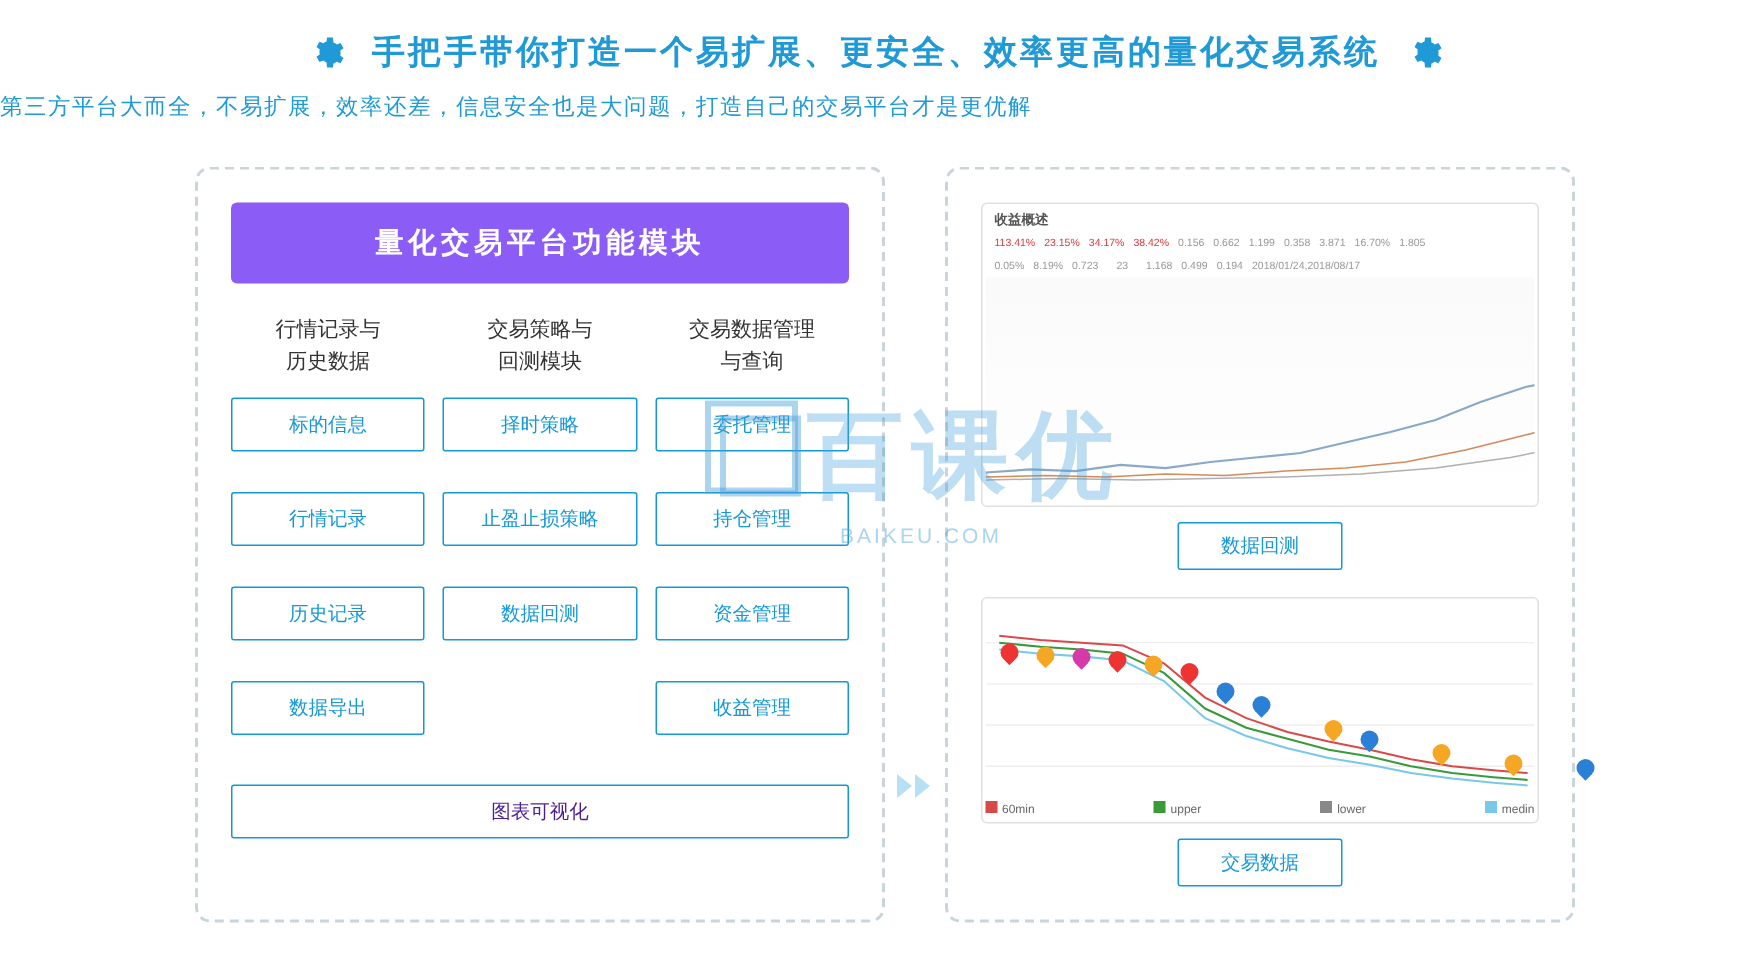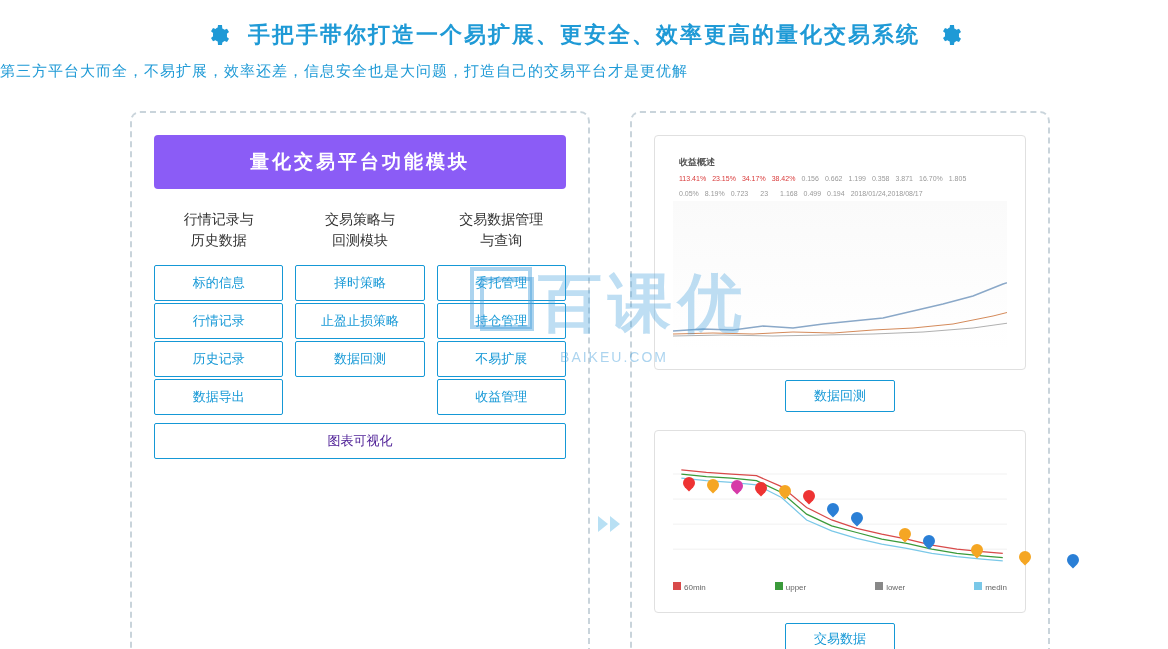--- a/index.html
+++ b/index.html
@@ -15,27 +15,27 @@
 
 .panel { border: 2px dashed #c9d4db; border-radius: 10px; padding: 22px; }
 .left-panel { width: 460px; }
 .right-panel { width: 420px; display: flex; flex-direction: column; gap: 18px; }
 
 .banner { background: #8b5cf6; color: #fff; text-align: center; font-size: 19px; font-weight: 700; letter-spacing: 3px; padding: 14px 0; border-radius: 4px; margin-bottom: 20px; }
 
 .cols { display: flex; gap: 12px; }
 .col { flex: 1; text-align: center; }
 .col-head { color: #333; font-size: 14px; line-height: 1.5; margin-bottom: 14px; font-weight: 500; }
-.box { border: 1px solid #1598d6; color: #1598d6; font-size: 13px; padding: 8px 0; border-radius: 2px; margin-bottom: 2px; background: #fff; }
+.box { border: 1px solid #1598d6; color: #1598d6; font-size: 13px; padding: 8px 0; border-radius: 2px; margin-bottom: 27px; background: #fff; }
 .wide-box { border: 1px solid #1598d6; color: #4c1d95; font-size: 13px; padding: 8px 0; border-radius: 2px; text-align: center; margin-top: 6px; }
 
 .arrows { position: absolute; left: 598px; top: 435px; display: flex; gap: 2px; }
 .arrow { width: 0; height: 0; border-top: 8px solid transparent; border-bottom: 8px solid transparent; border-left: 10px solid #b8e0f4; }
 
-.chart-card { border: 1px solid #e0e0e0; border-radius: 4px; padding: 18px; background: #fff; }
+.chart-card { border: 1px solid #e0e0e0; border-radius: 4px; padding: 2px; background: #fff; }
 .chart-area { height: 150px; position: relative; background: linear-gradient(#fafafa,#fff); overflow:hidden; }
 .chart-label-btn { display: block; margin: 10px auto 0; border: 1px solid #1598d6; color: #1598d6; font-size: 13px; padding: 6px 28px; background: #fff; border-radius: 2px; }
 
 
 .stats-row { display:flex; font-size:7px; color:#999; gap:6px; padding:4px 6px; }
 .stats-row .red{color:#d93a3a;}
 .line-plot { position:absolute; left:0; right:0; bottom:0; height:95px; }
 
 
 .candle-plot { position:relative; height:145px; }
@@ -79,21 +79,21 @@
         <div class="col">
           <div class="col-head">交易策略与<br>回测模块</div>
           <div class="box">择时策略</div>
           <div class="box">止盈止损策略</div>
           <div class="box">数据回测</div>
         </div>
         <div class="col">
           <div class="col-head">交易数据管理<br>与查询</div>
           <div class="box">委托管理</div>
           <div class="box">持仓管理</div>
-          <div class="box">不易扩展</div>
+          <div class="box">资金管理</div>
           <div class="box">收益管理</div>
         </div>
       </div>
     <div class="wide-box">图表可视化</div>
   </div>
 
   <div class="arrows">
     <div class="arrow"></div>
       <div class="arrow"></div>
   </div>

